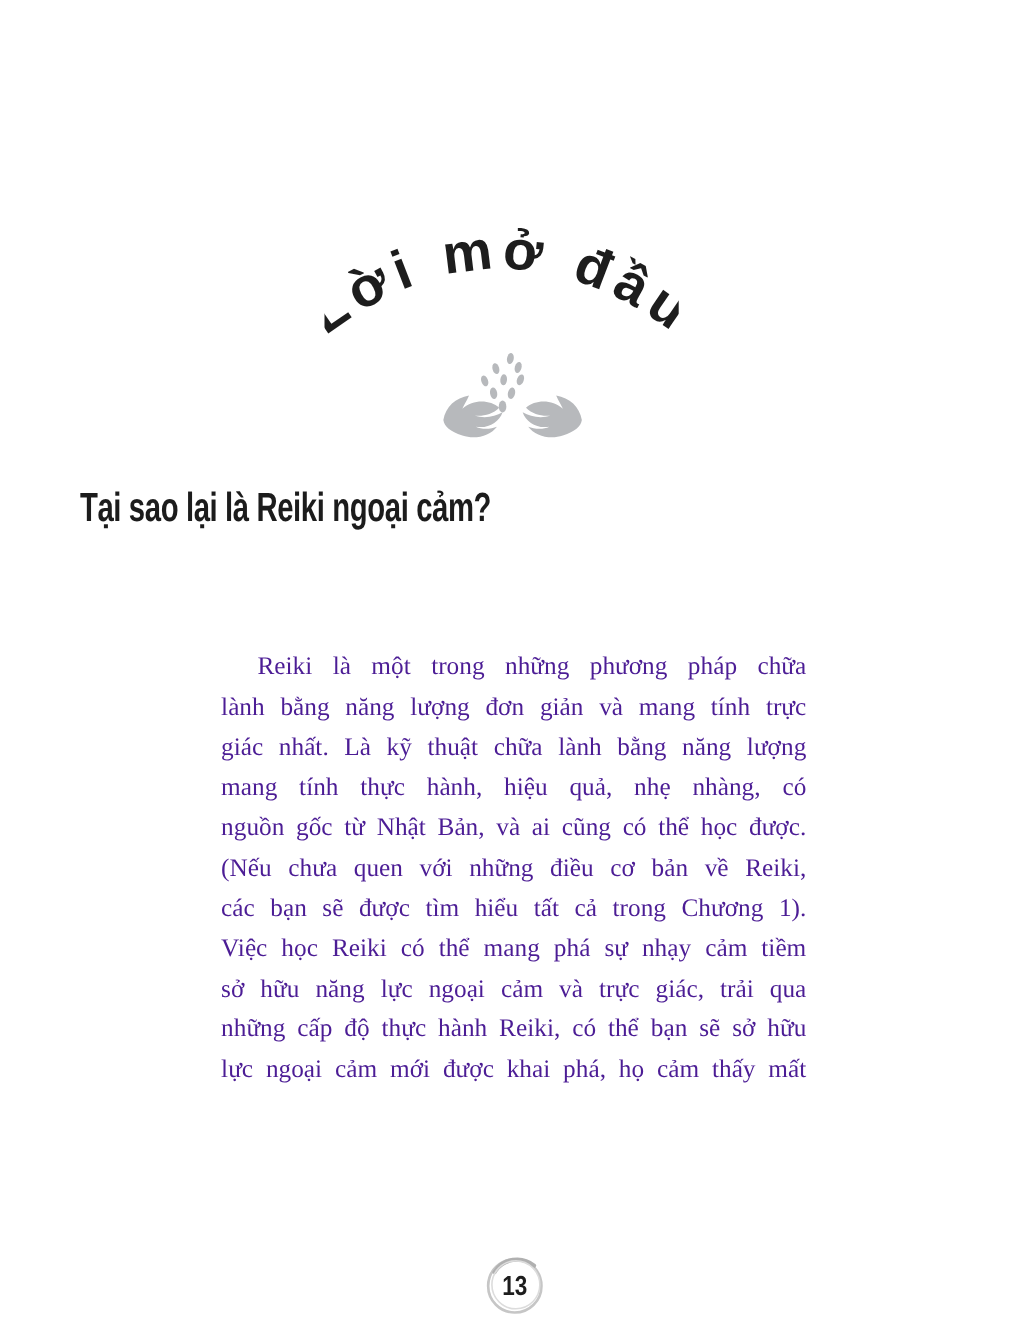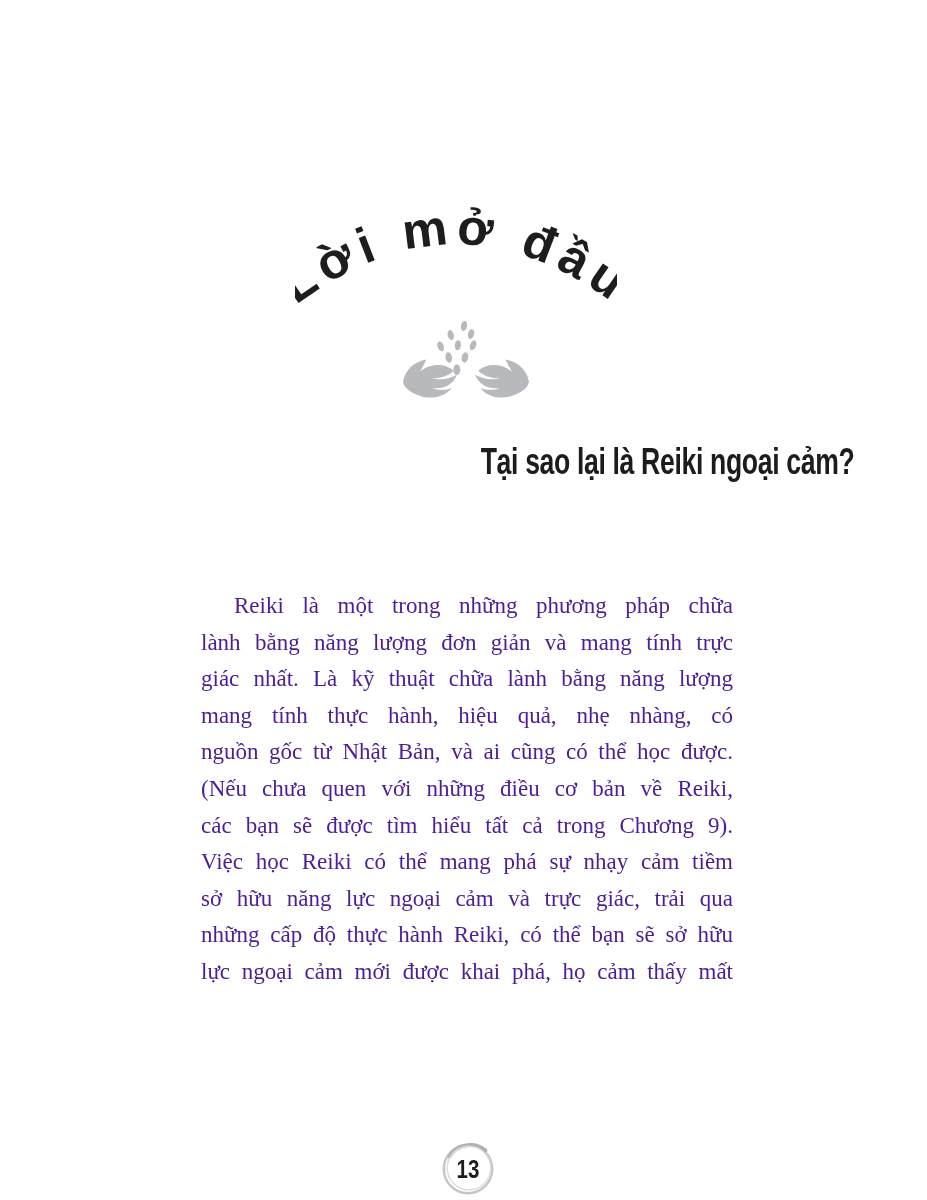--- a/index.html
+++ b/index.html
@@ -14,21 +14,21 @@
   .title-arc text{
     font-family:"Liberation Sans", sans-serif;
     font-weight:bold;font-size:50px;letter-spacing:7px;fill:#1d1d1d;
   }
 
   
   .ornament{position:absolute;left:400px;top:318px;width:132px;height:88px;}
   .ornament path,.ornament ellipse{fill:#b7b9bc;}
 
   
-  .subtitle-wrap{position:absolute;left:0;top:441px;width:927px;text-align:right;}
+  .subtitle-wrap{position:absolute;left:0;top:441px;width:927px;text-align:left;}
   .subtitle{
     display:inline-block;
     font-family:"Liberation Sans", sans-serif;font-weight:bold;
     font-size:37px;letter-spacing:-0.5px;color:#1c1c1c;
     transform:scaleX(0.72);transform-origin:50% 50%;white-space:nowrap;
   }
 
   
   .body-block{
     position:absolute;left:201px;top:588px;width:532px;
@@ -85,21 +85,21 @@
     <div class="subtitle">Tại sao lại là Reiki ngoại cảm?</div>
   </div>
 
   <div class="body-block">
     <div class="body-line first">Reiki là một trong những phương pháp chữa</div>
     <div class="body-line">lành bằng năng lượng đơn giản và mang tính trực</div>
     <div class="body-line">giác nhất. Là kỹ thuật chữa lành bằng năng lượng</div>
     <div class="body-line">mang tính thực hành, hiệu quả, nhẹ nhàng, có</div>
     <div class="body-line">nguồn gốc từ Nhật Bản, và ai cũng có thể học được.</div>
     <div class="body-line">(Nếu chưa quen với những điều cơ bản về Reiki,</div>
-    <div class="body-line">các bạn sẽ được tìm hiểu tất cả trong Chương 9).</div>
+    <div class="body-line">các bạn sẽ được tìm hiểu tất cả trong Chương 1).</div>
     <div class="body-line">Việc học Reiki có thể mang phá sự nhạy cảm tiềm</div>
     <div class="body-line">sở hữu năng lực ngoại cảm và trực giác, trải qua</div>
     <div class="body-line">những cấp độ thực hành Reiki, có thể bạn sẽ sở hữu</div>
     <div class="body-line">lực ngoại cảm mới được khai phá, họ cảm thấy mất</div>
   </div>
 
   <div class="page-badge">
     <svg viewBox="0 0 64 64">
       <circle cx="32" cy="32" r="25" stroke="#c6c6c6" stroke-width="2.5" fill="none"></circle>
       <path d="M13,19 A25,25 0 0 1 50,13" stroke="#b0b0b0" stroke-width="4" fill="none" stroke-linecap="round"></path>

